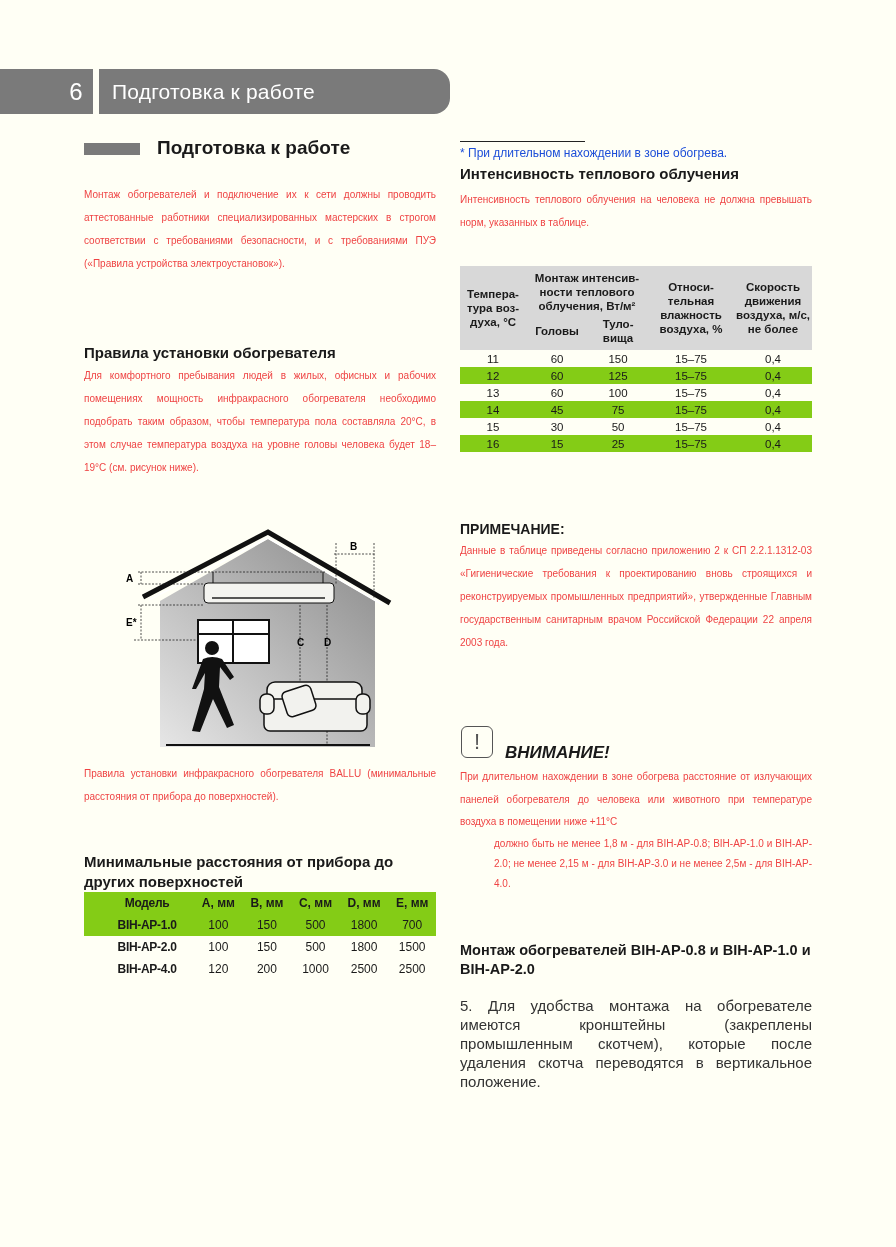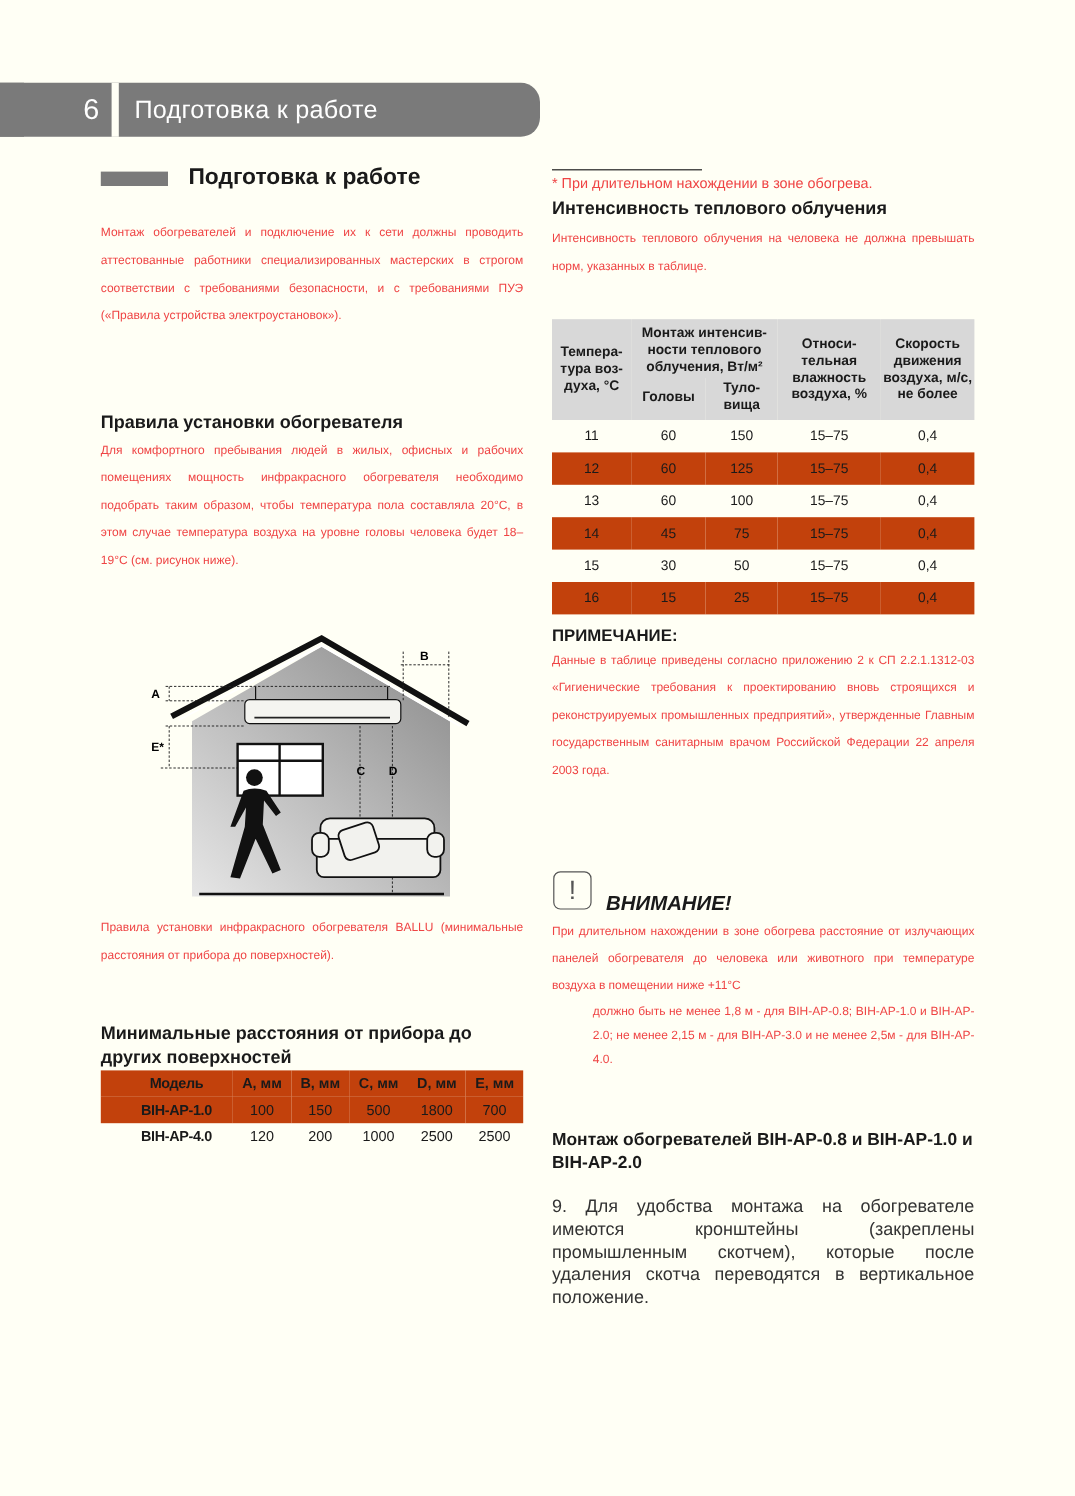--- a/index.html
+++ b/index.html
@@ -40,30 +40,30 @@
   #p2 { left:84px; top:364px; width:352px; }
   #fig { position:absolute; left:120px; top:527px; width:272px; height:225px; }
   #p3 { left:84px; top:762px; width:352px; }
   #h-min { left:84px; top:852px; width:340px; }
 
   table { border-collapse:collapse; position:absolute; }
   #t-dist { left:84px; top:892px; width:352px; font-size:12px; }
   #t-dist th { font-weight:bold; text-align:center; height:22px; padding:0; }
   #t-dist td { text-align:center; height:22px; padding:0; }
   #t-dist .model { font-weight:bold; text-align:center; padding-left:16px; font-family:"Liberation Sans Narrow","Liberation Sans",sans-serif; letter-spacing:-0.3px; }
-  .shade { background:#c2410c; }
+  .shade { background:#84cc16; }
 
   .footnote-line { position:absolute; left:460px; top:141px; width:125px; height:1px; background:#222; }
-  #footnote { position:absolute; left:460px; top:146px; font-size:12px; color:#ef4444; }
+  #footnote { position:absolute; left:460px; top:146px; font-size:12px; color:#1d4ed8; }
   #h-int { left:460px; top:164px; }
   #p4 { left:460px; top:188px; width:352px; }
 
   #t-norm { left:460px; top:266px; width:352px; font-size:11.5px; }
   #t-norm th { font-weight:bold; padding:2px 2px; line-height:14px; text-align:center; background:#d8d8d8; }
-  #t-norm td { text-align:center; height:27px; padding:0; }
+  #t-norm td { text-align:center; height:17px; padding:0; }
 
   #h-note { left:460px; top:519px; font-size:14px; }
   #p5 { left:460px; top:539px; width:352px; }
 
   .warn-icon {
     position:absolute; left:461px; top:726px; width:30px; height:30px;
     border:1.5px solid #555; border-radius:6px; text-align:center;
     font-size:22px; line-height:30px; color:#555;
   }
   #h-warn { left:505px; top:743px; font-size:17px;font-style:italic; }
@@ -174,20 +174,28 @@
   <tbody>
     <tr class="shade">
       <td class="model">BIH-AP-1.0</td>
       <td>100</td>
       <td>150</td>
       <td>500</td>
       <td>1800</td>
       <td>700</td>
     </tr>
     <tr>
+      <td class="model">BIH-AP-2.0</td>
+      <td>100</td>
+      <td>150</td>
+      <td>500</td>
+      <td>1800</td>
+      <td>1500</td>
+    </tr>
+    <tr>
       <td class="model">BIH-AP-4.0</td>
       <td>120</td>
       <td>200</td>
       <td>1000</td>
       <td>2500</td>
       <td>2500</td>
     </tr>
   </tbody>
 </table>
 
@@ -264,14 +272,14 @@
 
 <div class="warn-icon">!</div>
 <div class="h-bold" id="h-warn">ВНИМАНИЕ!</div>
 <div class="para" id="p6">
   <p>При длительном нахождении в зоне обогрева расстояние от излучающих панелей обогревателя до человека или животного при температуре воздуха в помещении ниже +11°С</p>
   <p class="tight">должно быть не менее 1,8 м - для BIH-AP-0.8; BIH-AP-1.0 и BIH-AP-2.0; не менее 2,15 м - для BIH-AP-3.0 и не менее 2,5м - для BIH-AP-4.0.</p>
 </div>
 
 <div class="h-bold" id="h-mont">Монтаж обогревателей BIH-AP-0.8 и BIH-AP-1.0 и BIH-AP-2.0</div>
 <div class="para" id="p7">
-    <p>9. Для удобства монтажа на обогревателе имеются кронштейны (закреплены промышленным скотчем), которые после удаления скотча переводятся в вертикальное положение.</p>
+    <p>5. Для удобства монтажа на обогревателе имеются кронштейны (закреплены промышленным скотчем), которые после удаления скотча переводятся в вертикальное положение.</p>
   </div>
 
 </body></html>

